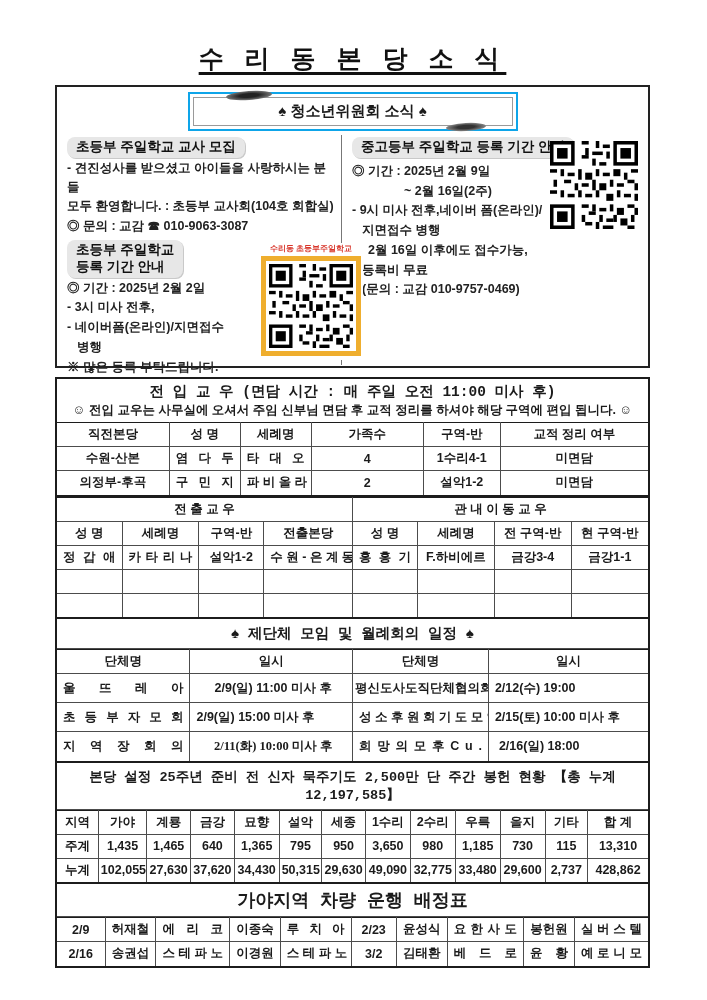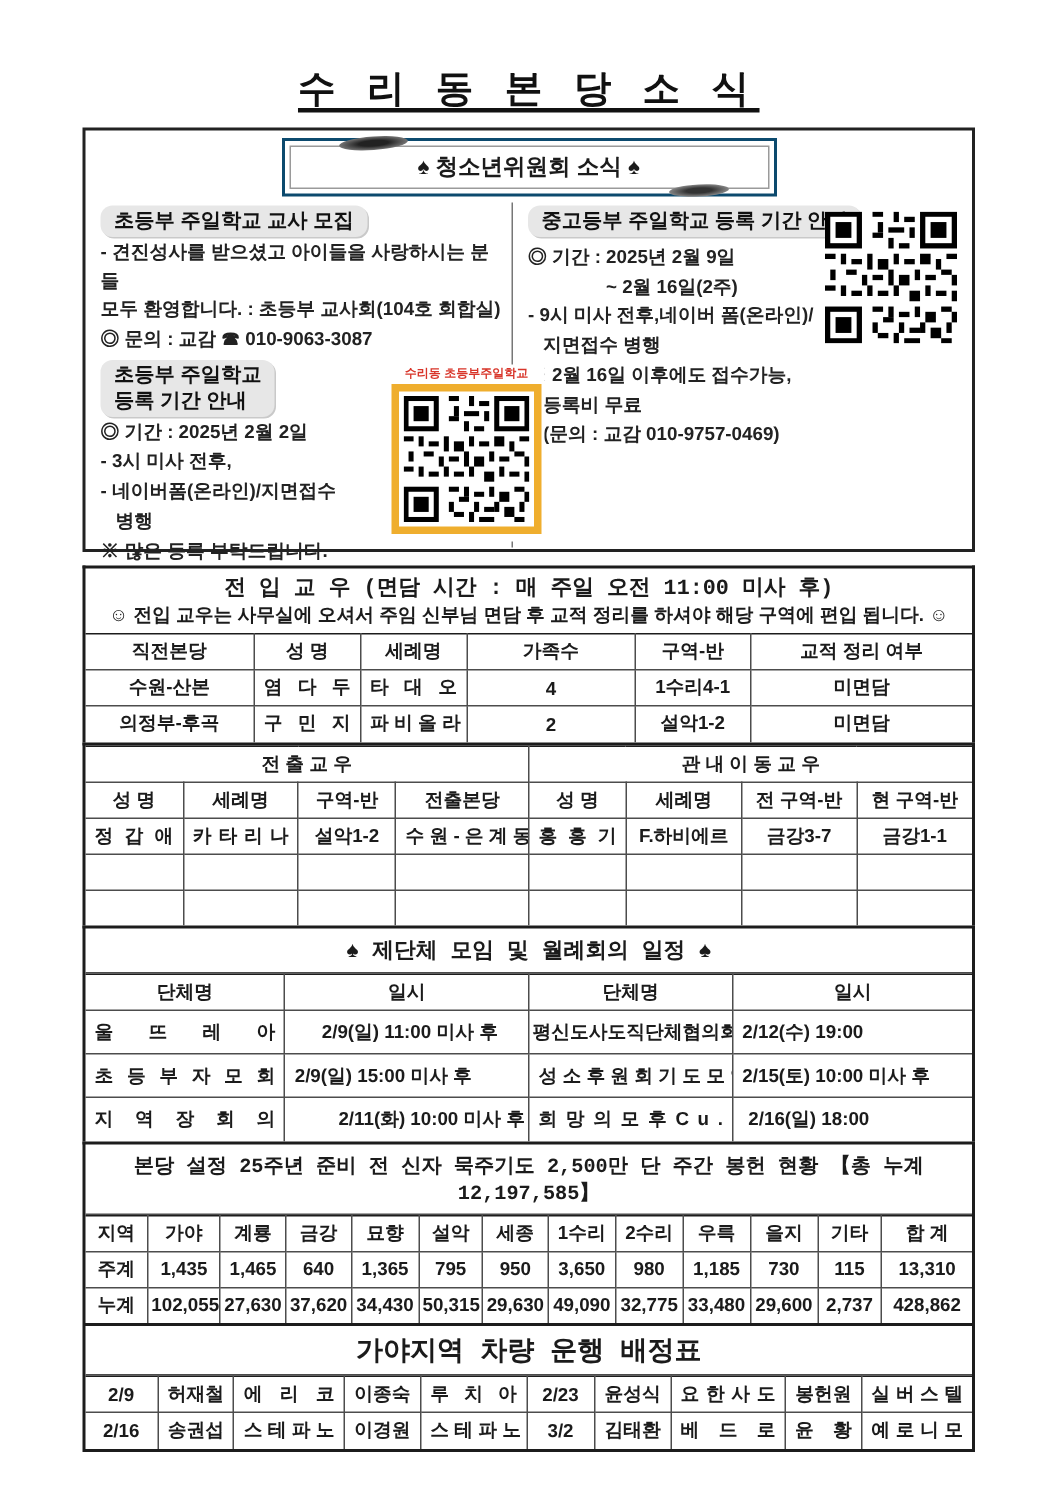--- a/index.html
+++ b/index.html
@@ -13,21 +13,21 @@
 
   
   .main-title {
     text-align:center; font-size:25px; font-weight:800; letter-spacing:7px;
     text-decoration:underline; text-decoration-thickness:2.5px; text-underline-offset:5px;
     margin:0 0 10px 0; color:#111;
   }
 
   
   .youth-box { border:2px solid #222; height:283px; padding:5px 8px 4px 8px; position:relative; }
-  .banner { width:330px; margin:0 auto 4px auto; border:2px solid #0c4a6e; padding:3px; position:relative; background:#fff; }
+  .banner { width:330px; margin:0 auto 4px auto; border:2px solid #0ea5e9; padding:3px; position:relative; background:#fff; }
   .banner-inner { border:1.5px solid #9a9a9a; text-align:center; font-size:15px; font-weight:800; padding:4px 0; }
   .blob-tl { position:absolute; left:36px; top:-3px; width:46px; height:9px; background:radial-gradient(ellipse at center,#222 30%,#888 80%,transparent); border-radius:50%; transform:rotate(-4deg); }
   .blob-br { position:absolute; right:30px; bottom:-2px; width:40px; height:8px; background:radial-gradient(ellipse at center,#333 30%,#999 80%,transparent); border-radius:50%; transform:rotate(-3deg); }
 
   .youth-cols { display:flex; height:230px; }
   .col-left  { width:48%; padding:2px 4px 0 2px; position:relative; }
   .col-right { width:52%; padding:2px 2px 0 10px; border-left:1.5px solid #777; position:relative; }
 
   .chip { display:inline-block; background:#e7e7e7; border-radius:8px; padding:2px 9px; font-weight:800; font-size:13.5px; line-height:1.25; box-shadow:1px 1px 0 #c9c9c9; color:#111; }
   .bodyline { font-size:12.5px; line-height:1.5; margin:1px 0; color:#222; }
@@ -271,21 +271,21 @@
           <th>전 구역-반</th>
           <th>현 구역-반</th>
         </tr>
         <tr>
           <td class="just">정 갑 애</td>
           <td class="just">카 타 리 나</td>
           <td>설악1-2</td>
           <td class="just">수 원 - 은 계 동</td>
           <td class="just">홍 홍 기</td>
           <td>F.하비에르</td>
-          <td>금강3-7</td>
+          <td>금강3-4</td>
           <td>금강1-1</td>
         </tr>
         <tr>
           <td></td>
               <td></td>
               <td></td>
               <td></td>
           <td></td>
               <td></td>
               <td></td>
@@ -328,21 +328,21 @@
           <td style="text-align:left;padding-left:6px;">2/12(수) 19:00</td>
         </tr>
         <tr>
           <td class="just">초 등 부 자 모 회</td>
           <td style="text-align:left;padding-left:6px;">2/9(일) 15:00 미사 후</td>
           <td class="just">성 소 후 원 회 기 도 모 임</td>
           <td style="text-align:left;padding-left:6px;">2/15(토) 10:00 미사 후</td>
         </tr>
         <tr>
           <td class="just">지 역 장 회 의</td>
-          <td style="text-align:right;padding-left:6px;">2/11(화) 10:00 미사 후</td>
+          <td style="text-align:center;padding-left:6px;font-family:Liberation Serif, serif;">2/11(화) 10:00 미사 후</td>
           <td class="just">희 망 의 모 후 C u .</td>
           <td style="text-align:left;padding-left:10px;">2/16(일) 18:00</td>
         </tr>
       </tbody>
         </table>
     </div>
 
     <div class="sec">
       <div class="sec-title titlerow" style="font-size:13.5px;padding:5px 0;">본당 설정 25주년 준비 전 신자 묵주기도 2,500만 단 주간 봉헌 현황 【총 누계 12,197,585】</div>
       <table style="font-size:11.5px;">

